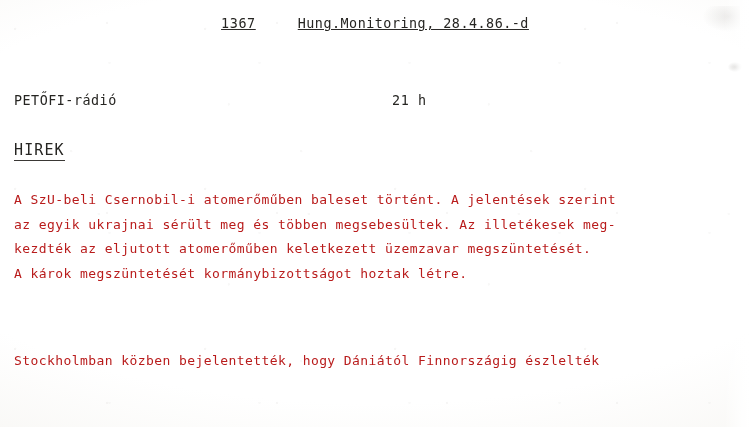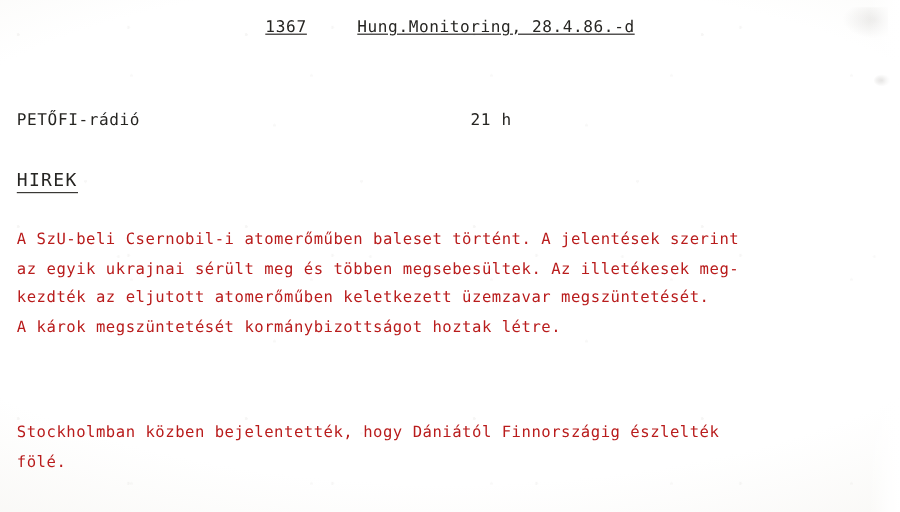--- a/index.html
+++ b/index.html
@@ -173,20 +173,19 @@
 
   <div class="body-block first">
     <div class="body-line">A SzU-beli Csernobil-i atomerőműben baleset történt. A jelentések szerint</div>
     <div class="body-line">az egyik ukrajnai sérült meg és többen megsebesültek. Az illetékesek meg-</div>
     <div class="body-line">kezdték az eljutott atomerőműben keletkezett üzemzavar megszüntetését.</div>
     <div class="body-line">A károk megszüntetését kormánybizottságot hoztak létre.</div>
   </div>
 
   <div class="body-block second">
     <div class="body-line">Stockholmban közben bejelentették, hogy Dániától Finnországig észlelték</div>
-    <div class="body-line">fölé.</div>
   </div>
 
 </div>
 
 <div class="corner-smudge smudge-tr"></div>
 <div class="corner-smudge smudge-r"></div>
 <div class="edge-fade"></div>
 
 </body></html>

